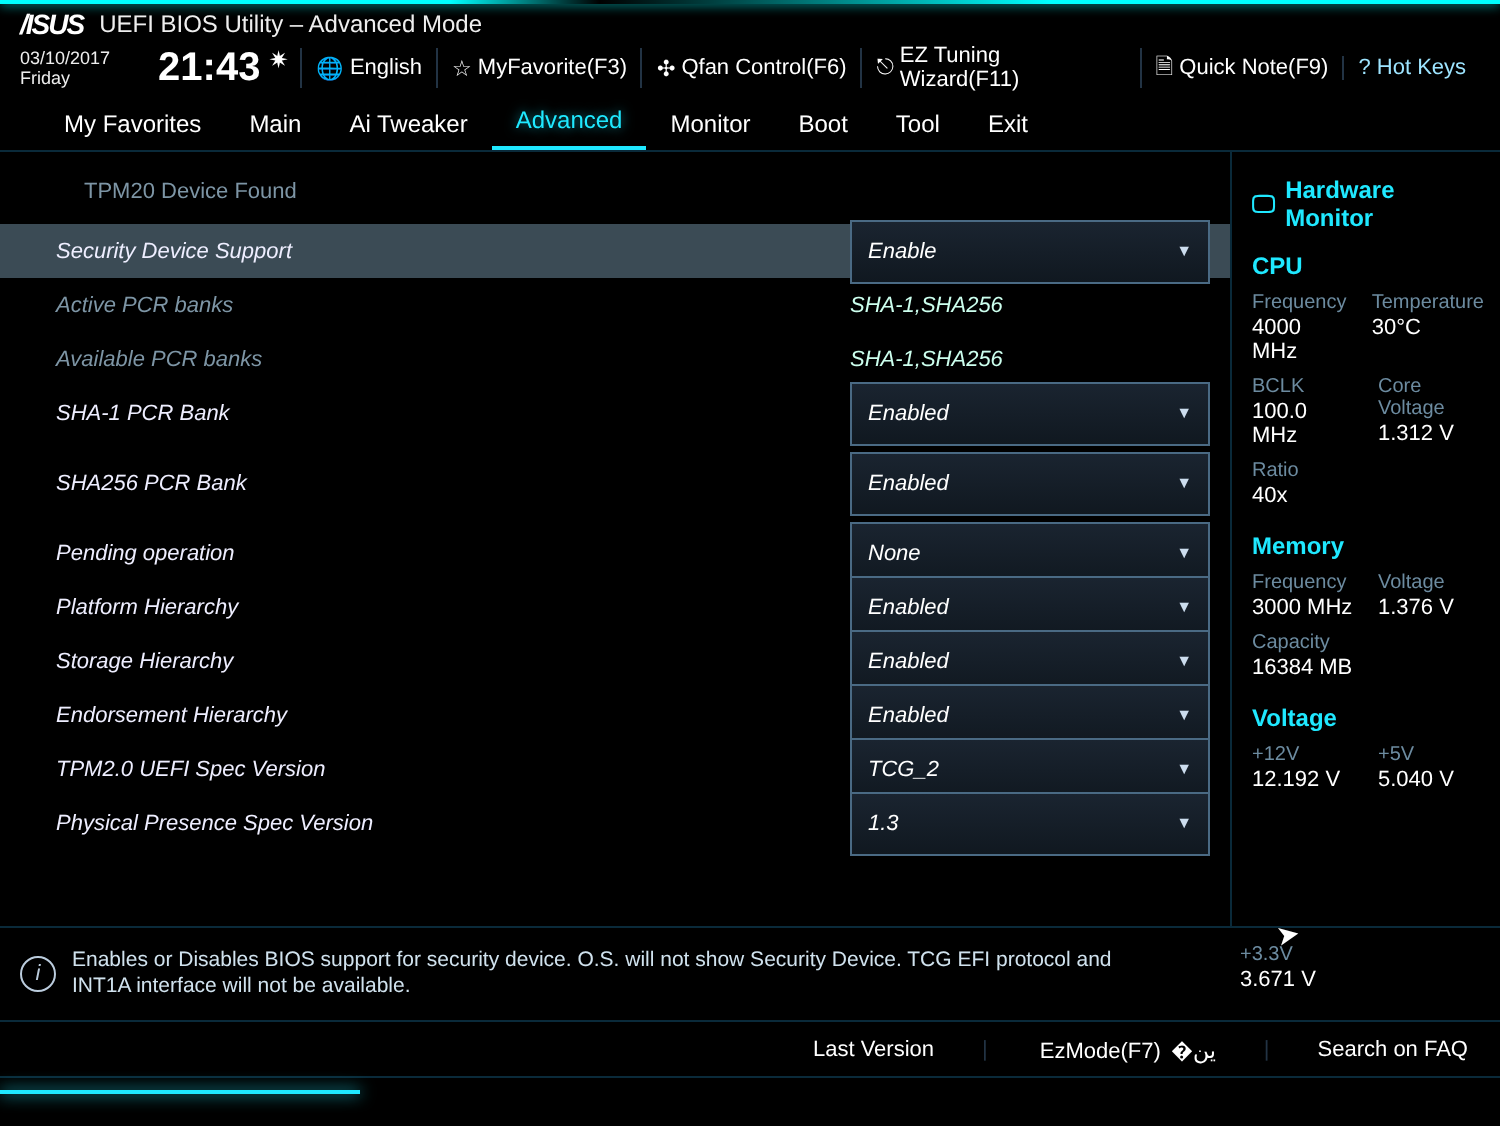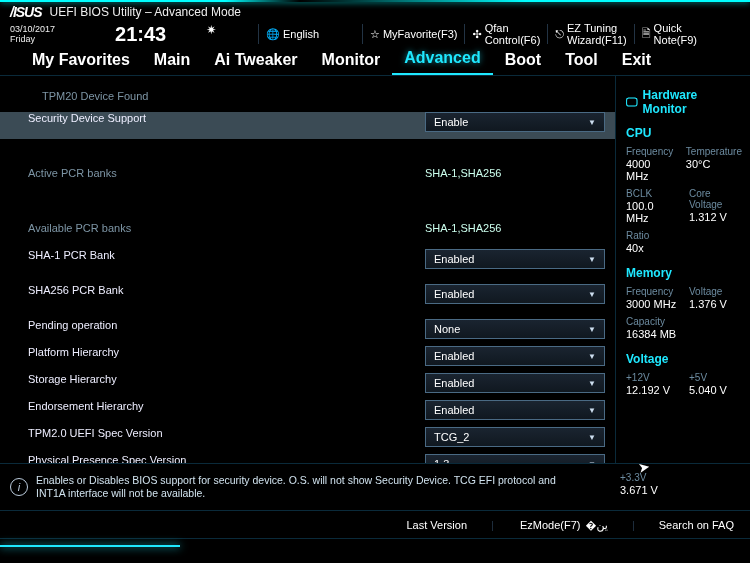--- a/index.html
+++ b/index.html
@@ -2,42 +2,42 @@
 <html><head>
 <meta charset="utf-8">
 <style>
   * { margin:0; padding:0; box-sizing:border-box; }
   body { width:750px; height:563px; background:#000; font-family:Arial,Helvetica,sans-serif; color:#cde; font-size:11px; overflow:hidden; position:relative; }
   
   .topline { height:2px; background:linear-gradient(90deg,#0ff 0%,#0ff 30%,transparent 40%,#0ff 70%,#0ff 100%); box-shadow:0 0 6px #0ff; }
   .header { display:flex; align-items:center; padding:2px 10px 0 10px; }
   .logo { font-size:14px; font-weight:900; letter-spacing:-1px; color:#fff; font-style:italic; margin-right:8px;}
   .title { color:#eee; font-size:12px; }
-  .inforow { display:flex; align-items:center; padding:0 10px; height:28px; color:#eee; font-size:11px;gap:36px; }
+  .inforow { display:flex; align-items:center; padding:0 10px; height:28px; color:#eee; font-size:11px; }
   .date { font-size:9px; line-height:10px; }
   .clock { font-size:20px; font-weight:bold; margin:0 4px 0 24px; color:#fff; }
   .gear { font-size:12px; color:#fff; margin-right:6px; position:relative; top:-4px;}
   .ibtn { display:flex; align-items:center; gap:3px; padding:0 7px; color:#fff; border-left:1px solid #234; height:20px; }
   .ibtn .ic { font-size:11px; }
   .inforow .spacer { flex:1; }
   .hotkeys { padding:0 7px; color:#9de4ff; border-left:1px solid #234;}
   
   .tabs { display:flex; padding:0 20px; height:28px; align-items:flex-end; border-bottom:1px solid #0a2a3a; }
-  .tab { padding:6px 12px 6px 12px; color:#fff; font-size:16px; font-weight:bold; cursor:pointer; }
+  .tab { padding:6px 12px 6px 12px; color:#fff; font-size:12px; font-weight:normal; cursor:pointer; }
   .tab.active { color:#1fe8ff; border-bottom:2px solid #1fe8ff; text-shadow:0 0 6px rgba(31,232,255,.6); }
   
   .main { display:flex; height:387px; }
   .content { flex:1; padding:8px 10px 0 28px; position:relative; overflow:hidden; }
   .side { width:135px; border-left:1px solid #0a2a3a; padding:6px 8px 0 10px; }
-  .row { display:flex; align-items:flex-start; height:27px; color:#eef; }
-  .row.dim { color:#7d95a5;margin-top:28px; }
+  .row { display:flex; align-items:center; height:27px; color:#eef;font-style:italic; }
+  .row.dim { color:#7d95a5; }
   .row .label { flex:1; font-size:11px; }
   .row .val   { width:180px; font-size:11px; color:#cfe; }
   .row.sel { background:#3b4b55; margin-left:-28px; padding-left:28px; margin-right:-10px; padding-right:10px; }
-  .select { width:180px; height:20px; background:linear-gradient(#1a2430,#101820); border:1px solid #4a6a84; display:flex; align-items:center; padding:0 8px; color:#fff; justify-content:space-between; font-size:11px; }
+  .select { width:180px; height:32px; background:linear-gradient(#1a2430,#101820); border:1px solid #4a6a84; display:flex; align-items:center; padding:0 8px; color:#fff; justify-content:space-between; font-size:11px; }
   .select .caret { font-size:8px; color:#cde; }
   .info { color:#7d95a5; font-size:11px; padding:6px 0 10px 14px; }
   .side h3, .hwhdr { color:#1fe8ff; font-size:12px; font-weight:bold; margin:6px 0 6px 0; }
   .hwhdr { display:flex; align-items:center; gap:5px; padding-bottom:4px; }
   .kv { display:flex; gap:10px; }
   .kv > div { flex:1; }
   .k { color:#6c8ba0; font-size:10px; }
   .v { color:#fff; font-size:11px; margin:1px 0 6px 0; }
   
   .help { height:48px; border-top:1px solid #0a2a3a; border-bottom:1px solid #0a2a3a; display:flex; align-items:center; padding:0 10px; font-size:10.5px; color:#d0e2ee; }
@@ -92,22 +92,22 @@
       </span>
     </div>
   <div class="spacer"></div>
   <div class="hotkeys"><span>?</span> <span>Hot Keys</span></div>
 </div>
 
 <div class="tabs" id="tabs">
     <div class="tab">My Favorites</div>
     <div class="tab">Main</div>
     <div class="tab">Ai Tweaker</div>
+    <div class="tab active">Advanced</div>
     <div class="tab">Monitor</div>
-    <div class="tab active">Advanced</div>
     <div class="tab">Boot</div>
     <div class="tab">Tool</div>
     <div class="tab">Exit</div>
   </div>
 
 <div class="main">
   <div class="content">
     <div class="info">TPM20 Device Found</div>
     <div id="rows">
         <div class="row sel">

